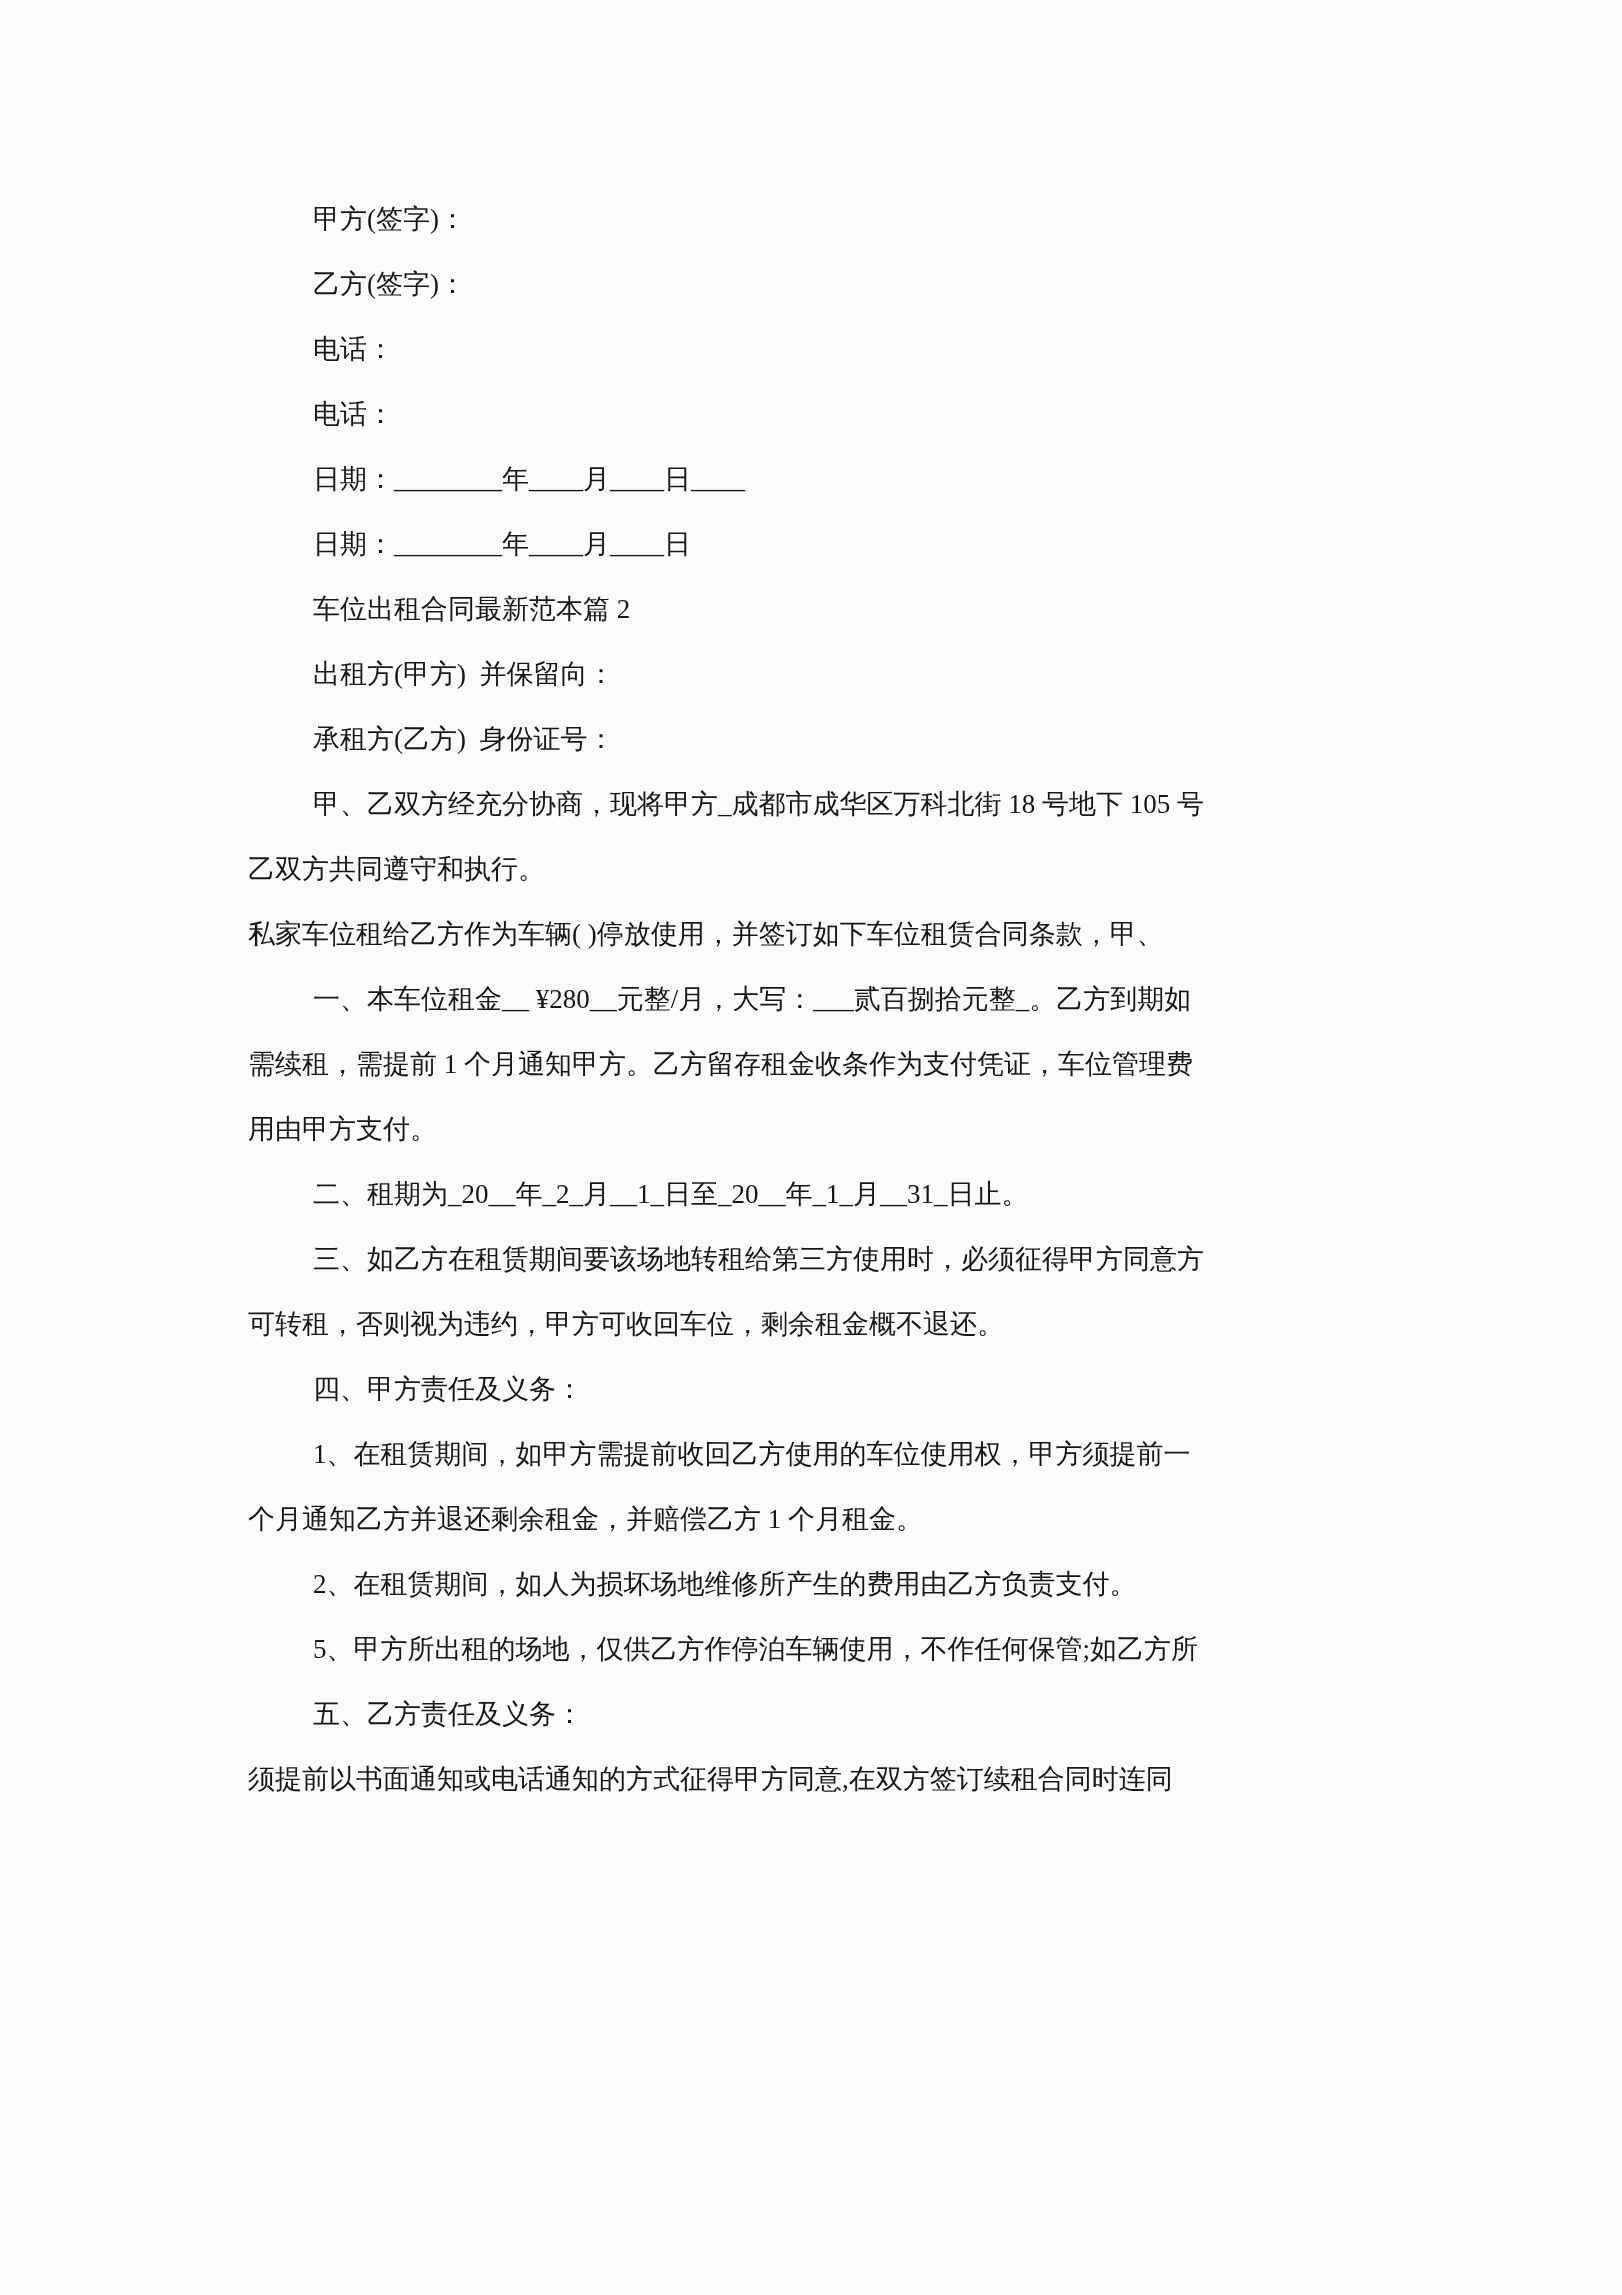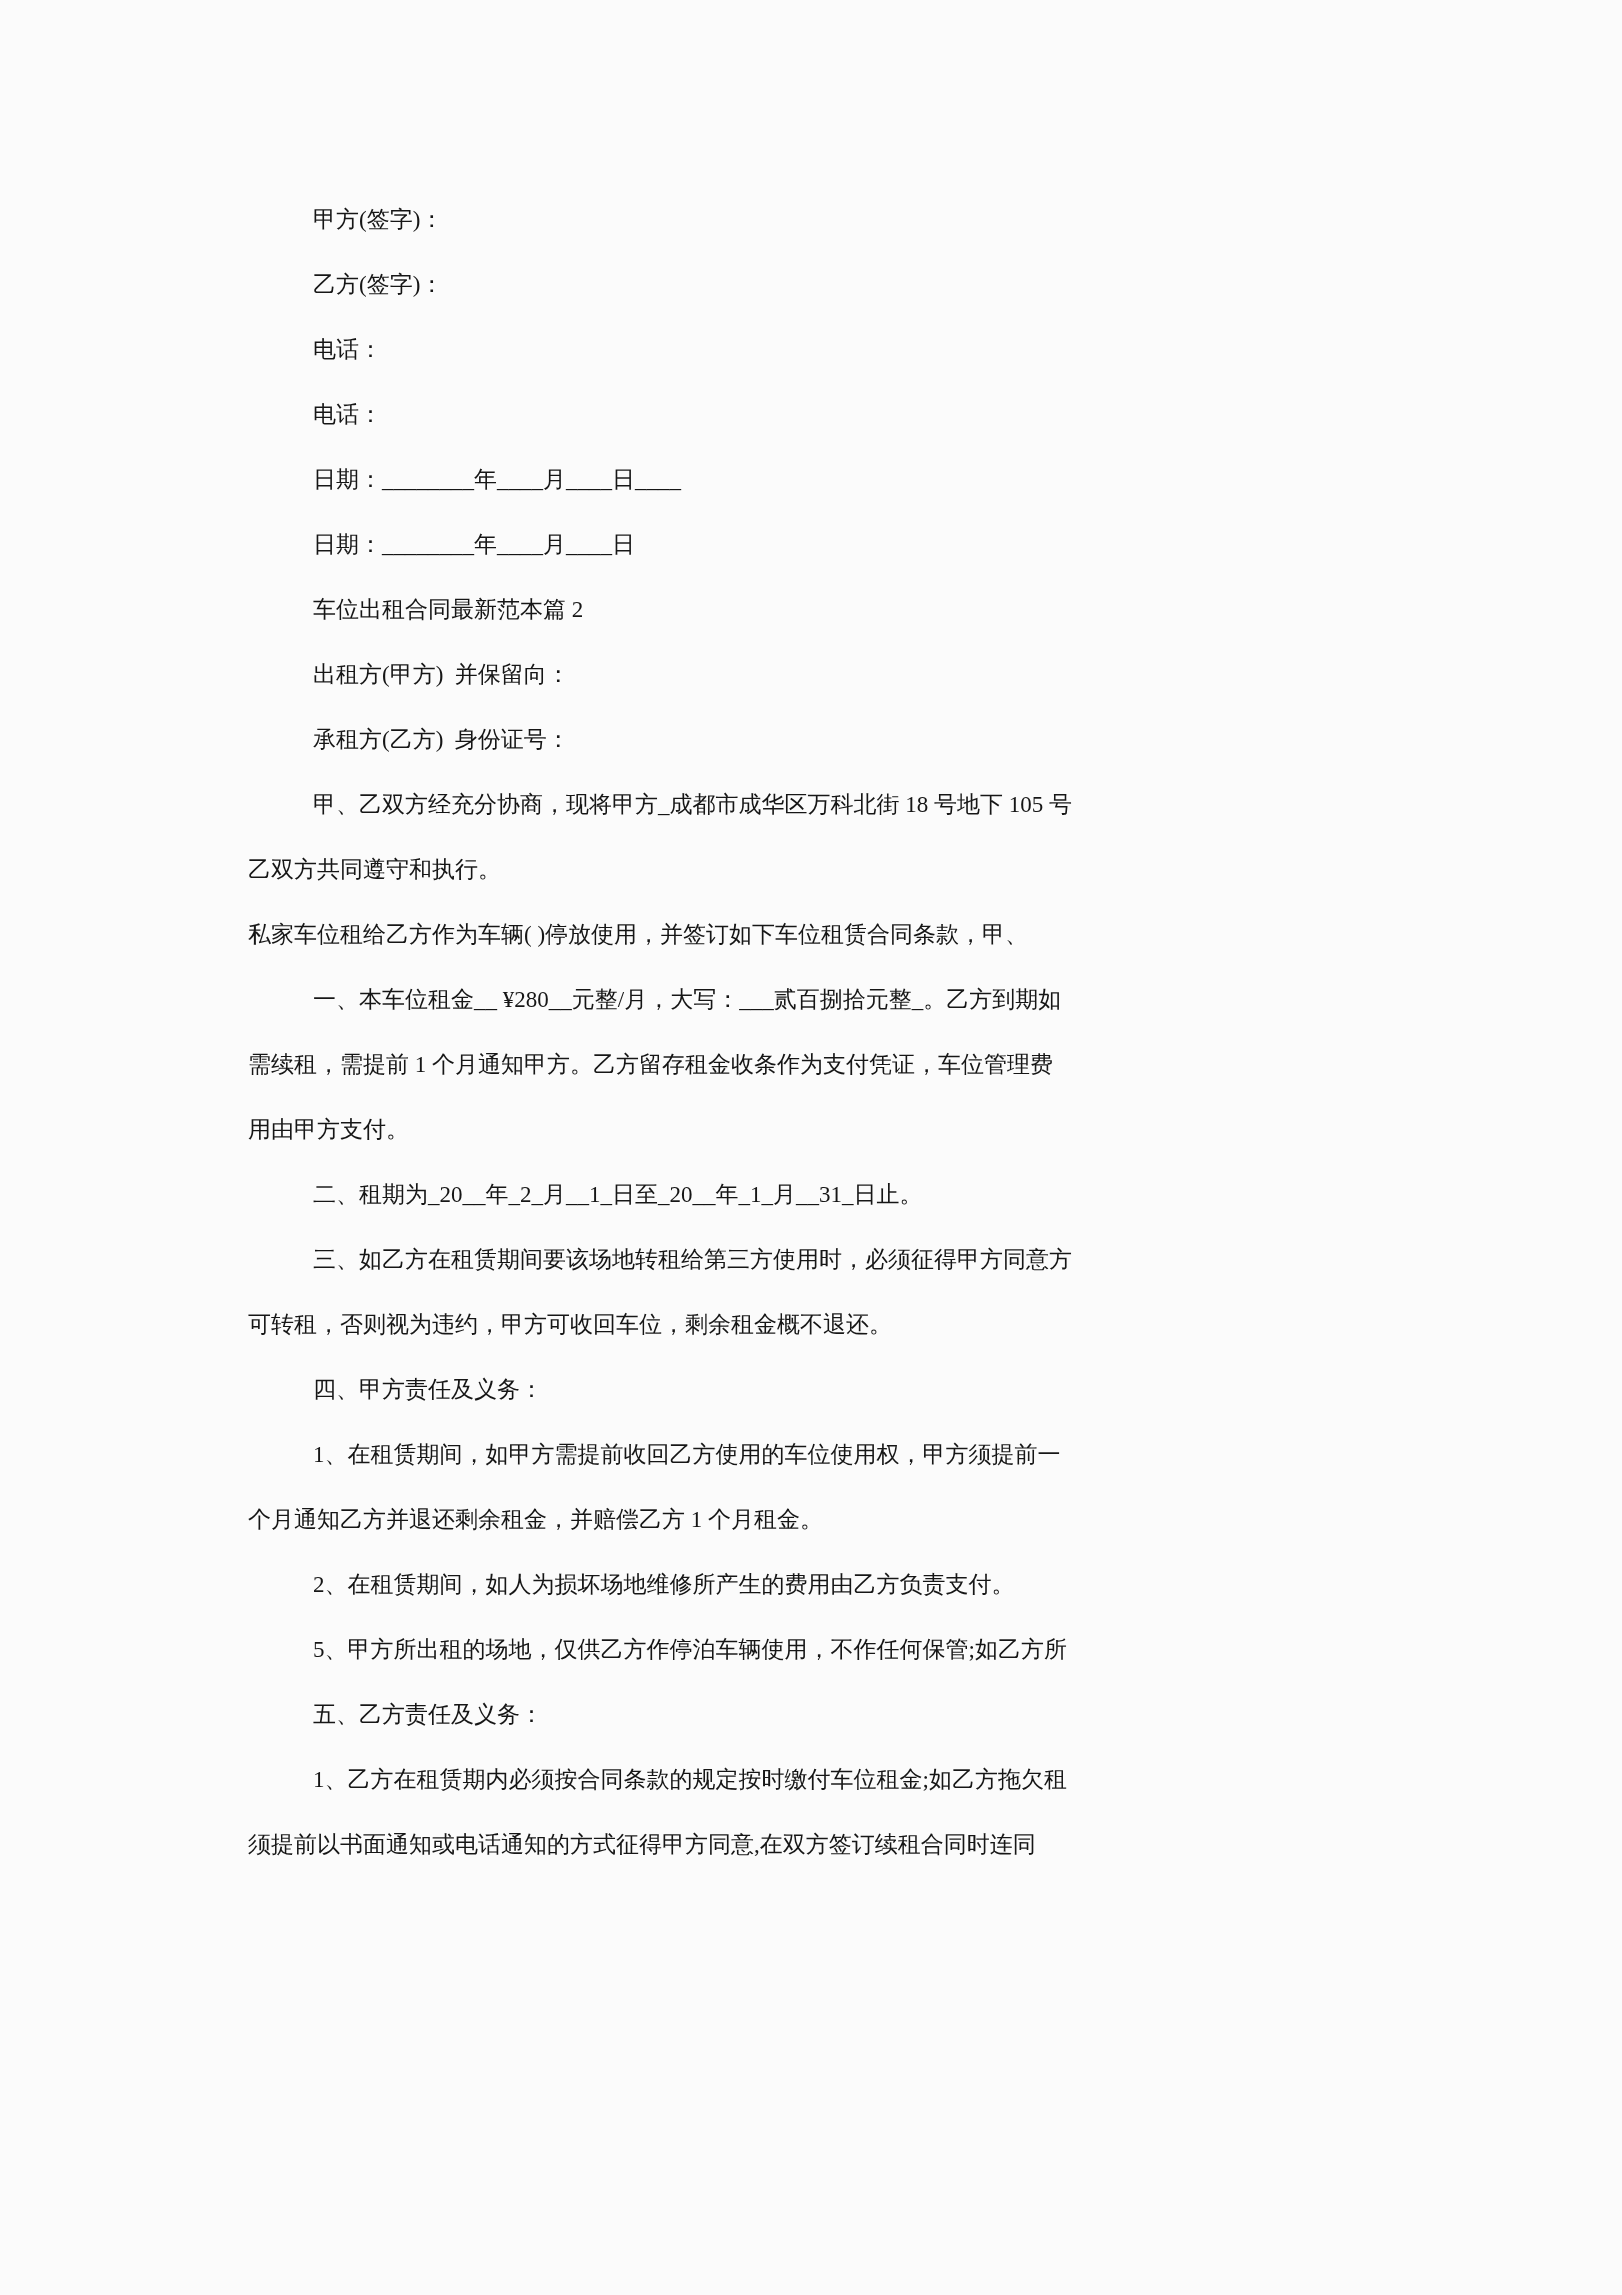--- a/index.html
+++ b/index.html
@@ -21,21 +21,21 @@
     height: 2295px;
     background: #fbfbfb;
     overflow: hidden;
   }
   .doc {
     position: absolute;
     left: 248px;
     top: 187px;
     width: 1129px;
     color: #161616;
-    font-size: 23px;
+    font-size: 27px;
     line-height: 65px;
   }
   .line {
     white-space: pre;
     height: 65px;
   }
   .line.indent {
     text-indent: 65px;
   }
 </style>
@@ -61,17 +61,16 @@
     <div class="line">用由甲方支付。</div>
     <div class="line indent">二、租期为_20__年_2_月__1_日至_20__年_1_月__31_日止。</div>
     <div class="line indent">三、如乙方在租赁期间要该场地转租给第三方使用时，必须征得甲方同意方</div>
     <div class="line">可转租，否则视为违约，甲方可收回车位，剩余租金概不退还。</div>
     <div class="line indent">四、甲方责任及义务：</div>
     <div class="line indent">1、在租赁期间，如甲方需提前收回乙方使用的车位使用权，甲方须提前一</div>
     <div class="line">个月通知乙方并退还剩余租金，并赔偿乙方 1 个月租金。</div>
     <div class="line indent">2、在租赁期间，如人为损坏场地维修所产生的费用由乙方负责支付。</div>
     <div class="line indent">5、甲方所出租的场地，仅供乙方作停泊车辆使用，不作任何保管;如乙方所</div>
     <div class="line indent">五、乙方责任及义务：</div>
-    <div class="line indent">1、乙方在租赁期内必须按合同条款的规定按时缴付车位租金;如乙方拖欠租</div>
     <div class="line">须提前以书面通知或电话通知的方式征得甲方同意,在双方签订续租合同时连同</div>
   </div>
 </div>
 
 
 </body></html>

